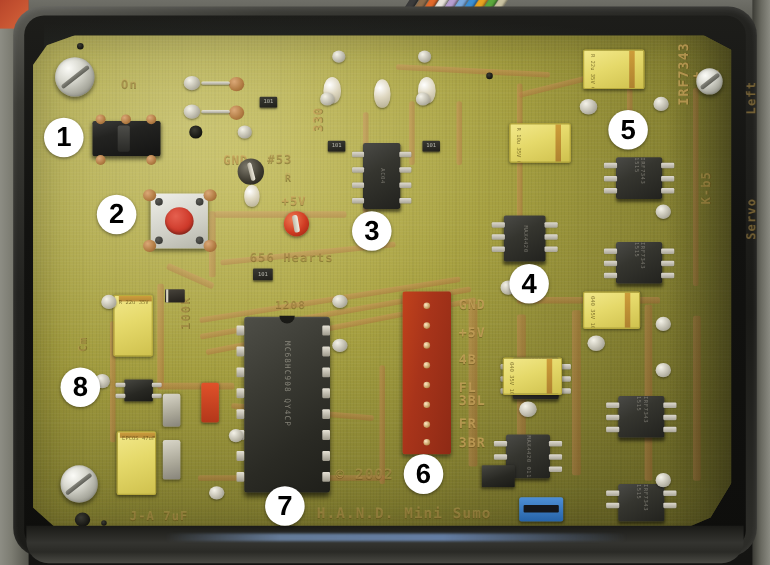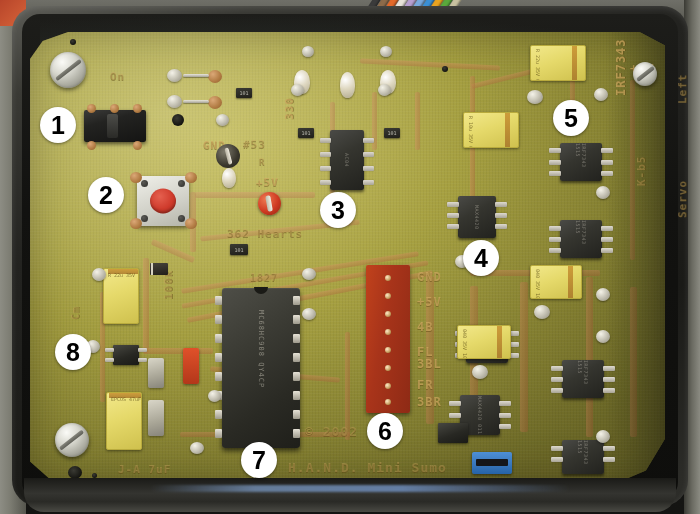--- a/index.html
+++ b/index.html
@@ -421,22 +421,22 @@
     <div class="pcb-edge-dark"></div>
   </div>
 
   <div id="silk-layer">
       <div class="silk" style="left: 203px; top: 139px; font-size: 11px; transform-origin: 0px 0px;">GND</div>
       <div class="silk faint" style="left: 243px; top: 138px; font-size: 11px; transform-origin: 0px 0px;">#53</div>
       <div class="silk" style="left: 256px; top: 176px; font-size: 11px; transform-origin: 0px 0px;">+5V</div>
       <div class="silk faint" style="left: 259px; top: 157px; font-size: 9px; transform-origin: 0px 0px;">R</div>
       <div class="silk faint" style="left: 110px; top: 70px; font-size: 11px; transform-origin: 0px 0px;">On</div>
       <div class="silk" style="left: 283px; top: 120px; font-size: 11px; transform: rotate(-90deg); transform-origin: 0px 0px;">330</div>
-      <div class="silk faint" style="left: 227px; top: 227px; font-size: 11px; transform-origin: 0px 0px;">362 Hearts</div>
-      <div class="silk faint" style="left: 250px; top: 272px; font-size: 10px; transform-origin: 0px 0px;">1827</div>
+      <div class="silk faint" style="left: 227px; top: 227px; font-size: 11px; transform-origin: 0px 0px;">656 Hearts</div>
+      <div class="silk faint" style="left: 250px; top: 272px; font-size: 10px; transform-origin: 0px 0px;">1208</div>
       <div class="silk faint" style="left: 162px; top: 300px; font-size: 11px; transform: rotate(-90deg); transform-origin: 0px 0px;">100k</div>
       <div class="silk" style="left: 417px; top: 270px; font-size: 12px; transform-origin: 0px 0px;">GND</div>
       <div class="silk" style="left: 417px; top: 295px; font-size: 12px; transform-origin: 0px 0px;">+5V</div>
       <div class="silk" style="left: 417px; top: 320px; font-size: 12px; transform-origin: 0px 0px;">4B</div>
       <div class="silk" style="left: 417px; top: 345px; font-size: 12px; transform-origin: 0px 0px;">FL</div>
       <div class="silk" style="left: 417px; top: 357px; font-size: 12px; transform-origin: 0px 0px;">3BL</div>
       <div class="silk" style="left: 417px; top: 378px; font-size: 12px; transform-origin: 0px 0px;">FR</div>
       <div class="silk" style="left: 417px; top: 395px; font-size: 12px; transform-origin: 0px 0px;">3BR</div>
       <div class="silk" style="left: 630px; top: 62px; font-size: 12px; transform-origin: 0px 0px;">+MV</div>
       <div class="silk" style="left: 614px; top: 96px; font-size: 12px; transform: rotate(-90deg); transform-origin: 0px 0px;">IRF7343</div>

